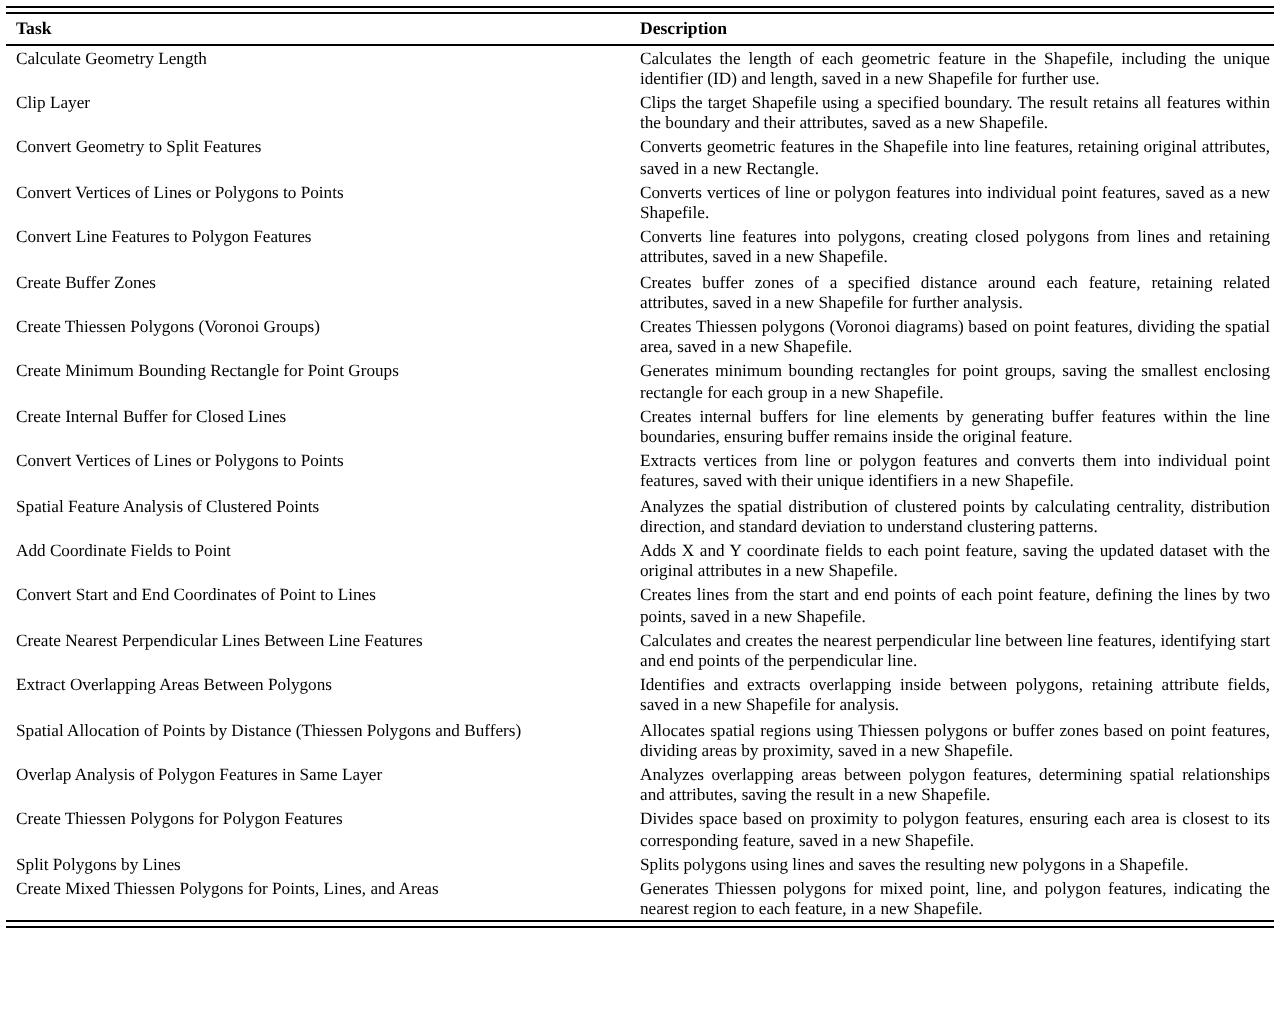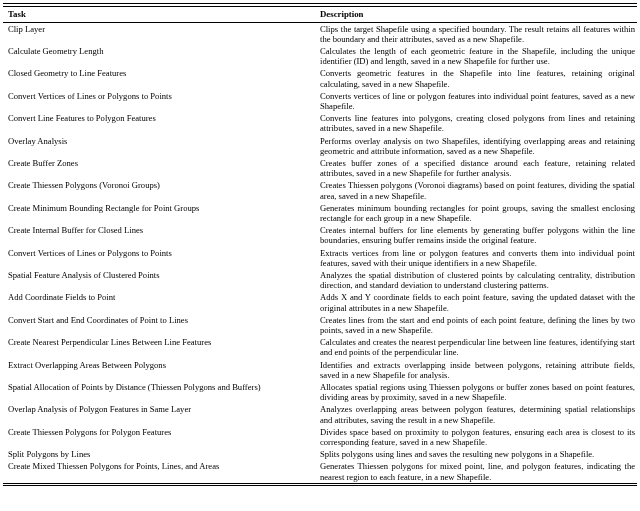--- a/index.html
+++ b/index.html
@@ -65,58 +65,54 @@
       <col class="desc-col">
     </colgroup>
     <thead>
       <tr>
         <th class="task-h">Task</th>
         <th class="desc-h">Description</th>
       </tr>
     </thead>
     <tbody>
         <tr>
+          <td class="task-cell">Calculate Geometry Length</td>
+          <td class="desc-cell">Calculates the length of each geometric feature in the Shapefile, including the unique identifier (ID) and length, saved in a new Shapefile for further use.</td>
+        </tr>
+        <tr>
           <td class="task-cell">Clip Layer</td>
           <td class="desc-cell">Clips the target Shapefile using a specified boundary. The result retains all features within the boundary and their attributes, saved as a new Shapefile.</td>
         </tr>
         <tr>
-          <td class="task-cell">Calculate Geometry Length</td>
-          <td class="desc-cell">Calculates the length of each geometric feature in the Shapefile, including the unique identifier (ID) and length, saved in a new Shapefile for further use.</td>
-        </tr>
-        <tr>
-          <td class="task-cell">Closed Geometry to Line Features</td>
-          <td class="desc-cell">Converts geometric features in the Shapefile into line features, retaining original calculating, saved in a new Shapefile.</td>
+          <td class="task-cell">Convert Geometry to Split Features</td>
+          <td class="desc-cell">Converts geometric features in the Shapefile into line features, retaining original attributes, saved in a new Rectangle.</td>
         </tr>
         <tr>
           <td class="task-cell">Convert Vertices of Lines or Polygons to Points</td>
           <td class="desc-cell">Converts vertices of line or polygon features into individual point features, saved as a new Shapefile.</td>
         </tr>
         <tr>
           <td class="task-cell">Convert Line Features to Polygon Features</td>
           <td class="desc-cell">Converts line features into polygons, creating closed polygons from lines and retaining attributes, saved in a new Shapefile.</td>
-        </tr>
-        <tr>
-          <td class="task-cell">Overlay Analysis</td>
-          <td class="desc-cell">Performs overlay analysis on two Shapefiles, identifying overlapping areas and retaining geometric and attribute information, saved as a new Shapefile.</td>
         </tr>
         <tr>
           <td class="task-cell">Create Buffer Zones</td>
           <td class="desc-cell">Creates buffer zones of a specified distance around each feature, retaining related attributes, saved in a new Shapefile for further analysis.</td>
         </tr>
         <tr>
           <td class="task-cell">Create Thiessen Polygons (Voronoi Groups)</td>
           <td class="desc-cell">Creates Thiessen polygons (Voronoi diagrams) based on point features, dividing the spatial area, saved in a new Shapefile.</td>
         </tr>
         <tr>
           <td class="task-cell">Create Minimum Bounding Rectangle for Point Groups</td>
           <td class="desc-cell">Generates minimum bounding rectangles for point groups, saving the smallest enclosing rectangle for each group in a new Shapefile.</td>
         </tr>
         <tr>
           <td class="task-cell">Create Internal Buffer for Closed Lines</td>
-          <td class="desc-cell">Creates internal buffers for line elements by generating buffer polygons within the line boundaries, ensuring buffer remains inside the original feature.</td>
+          <td class="desc-cell">Creates internal buffers for line elements by generating buffer features within the line boundaries, ensuring buffer remains inside the original feature.</td>
         </tr>
         <tr>
           <td class="task-cell">Convert Vertices of Lines or Polygons to Points</td>
           <td class="desc-cell">Extracts vertices from line or polygon features and converts them into individual point features, saved with their unique identifiers in a new Shapefile.</td>
         </tr>
         <tr>
           <td class="task-cell">Spatial Feature Analysis of Clustered Points</td>
           <td class="desc-cell">Analyzes the spatial distribution of clustered points by calculating centrality, distribution direction, and standard deviation to understand clustering patterns.</td>
         </tr>
         <tr>

